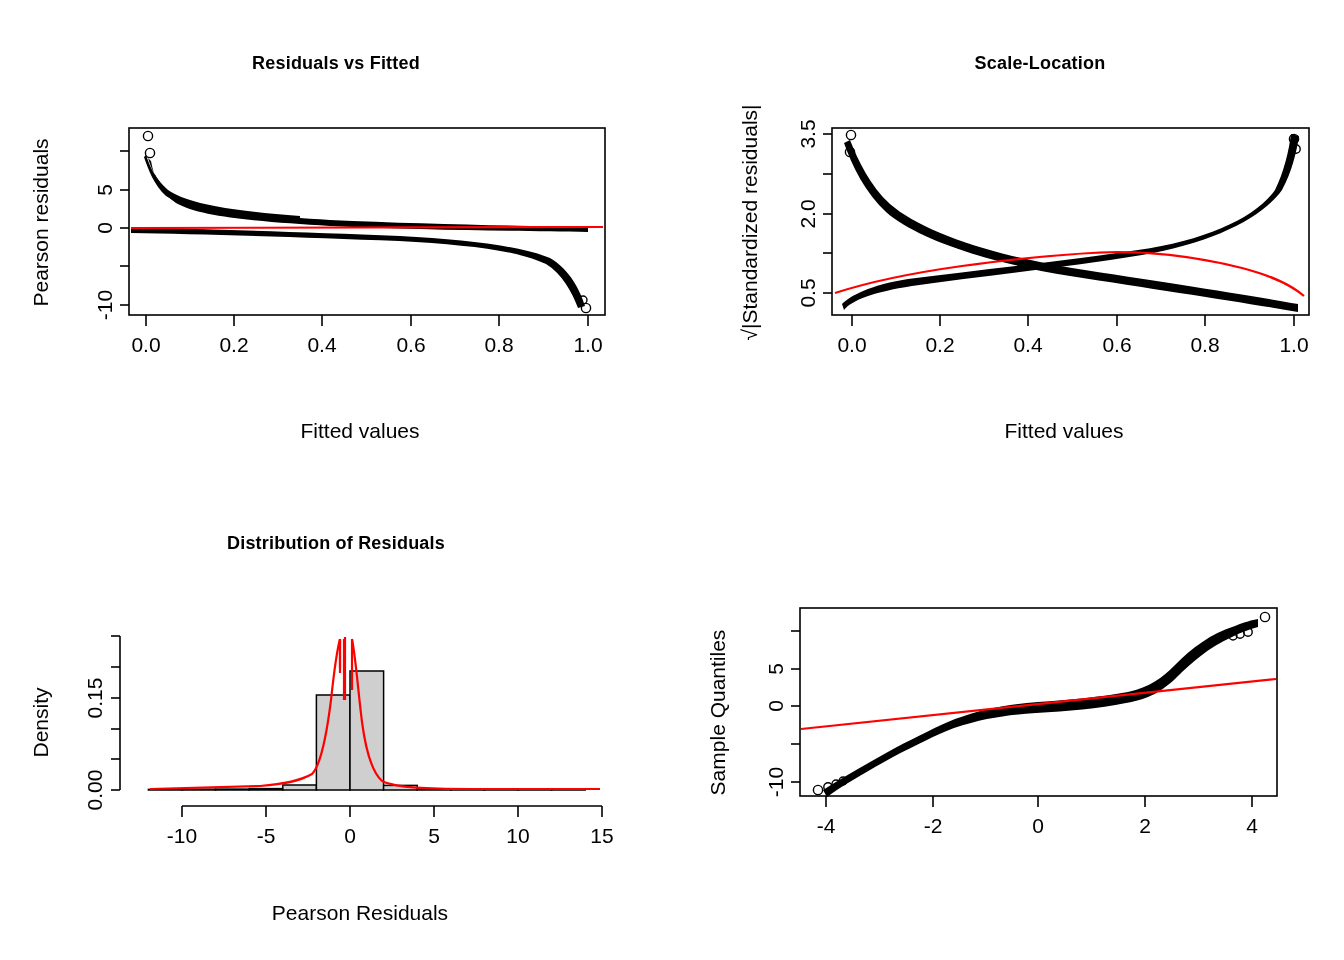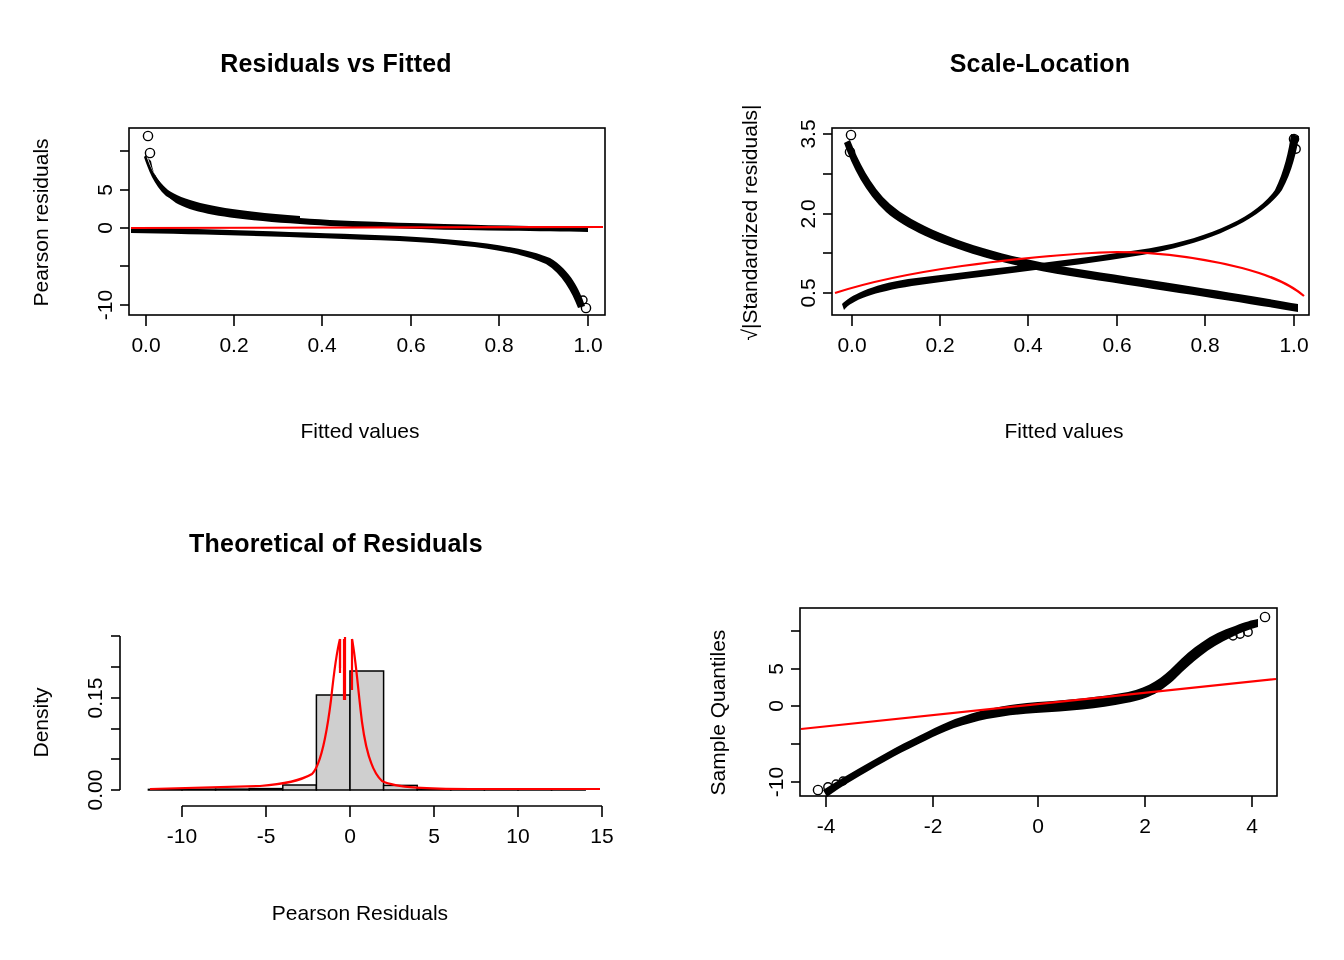--- a/index.html
+++ b/index.html
@@ -11,21 +11,21 @@
     -webkit-font-smoothing:antialiased;
   }
   .panel{position:absolute;}
   .p1{left:0;top:0;width:672px;height:480px;}
   .p2{left:704px;top:0;width:672px;height:480px;}
   .p3{left:0;top:480px;width:672px;height:480px;}
   .p4{left:672px;top:480px;width:672px;height:480px;}
 
   .plot-title{
     position:absolute;left:0;right:0;top:48px;
-    text-align:center;font-weight:bold;font-size:25px;
+    text-align:center;font-weight:bold;font-size:18px;
     letter-spacing:0.2px;line-height:30px;
   }
   .p3 .plot-title,.p4 .plot-title{top:48px;}
 
   .xlab{
     position:absolute;left:0;right:0;
     text-align:center;font-size:21px;line-height:25px;padding-left:48px;
   }
 
   .ylab{
@@ -169,21 +169,21 @@
     <g>
       <circle class="pt" cx="819" cy="135" r="4.6"></circle>
       <circle class="pt" cx="818" cy="152" r="4.6"></circle>
       <circle class="pt" cx="1262" cy="139" r="4.6"></circle>
       <circle class="pt" cx="1264" cy="149" r="4.2"></circle>
     </g>
   </svg>
 </div>
 
 <div class="panel p3">
-  <div class="plot-title">Theoretical of Residuals</div>
+  <div class="plot-title">Distribution of Residuals</div>
   <div class="ylab" style="left:-70px;top:230px;width:220px;text-align:center;">Density</div>
   <div class="xlab" style="top:420px;">Pearson Residuals</div>
 
   <svg width="672" height="480" viewBox="0 480 672 480">
 
     <line class="axisline" x1="120" y1="636" x2="120" y2="790"></line>
     <g>
       <line class="tick" x1="120" y1="636" x2="111" y2="636"></line>
       <line class="tick" x1="120" y1="667" x2="111" y2="667"></line>
       <line class="tick" x1="120" y1="698" x2="111" y2="698"></line>

